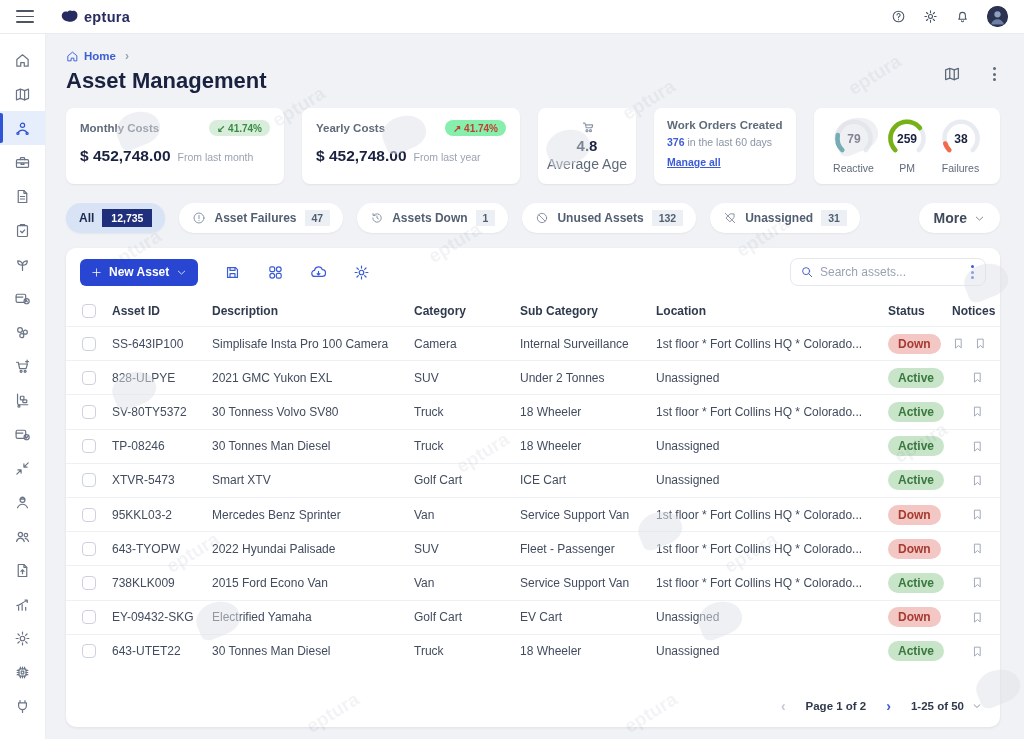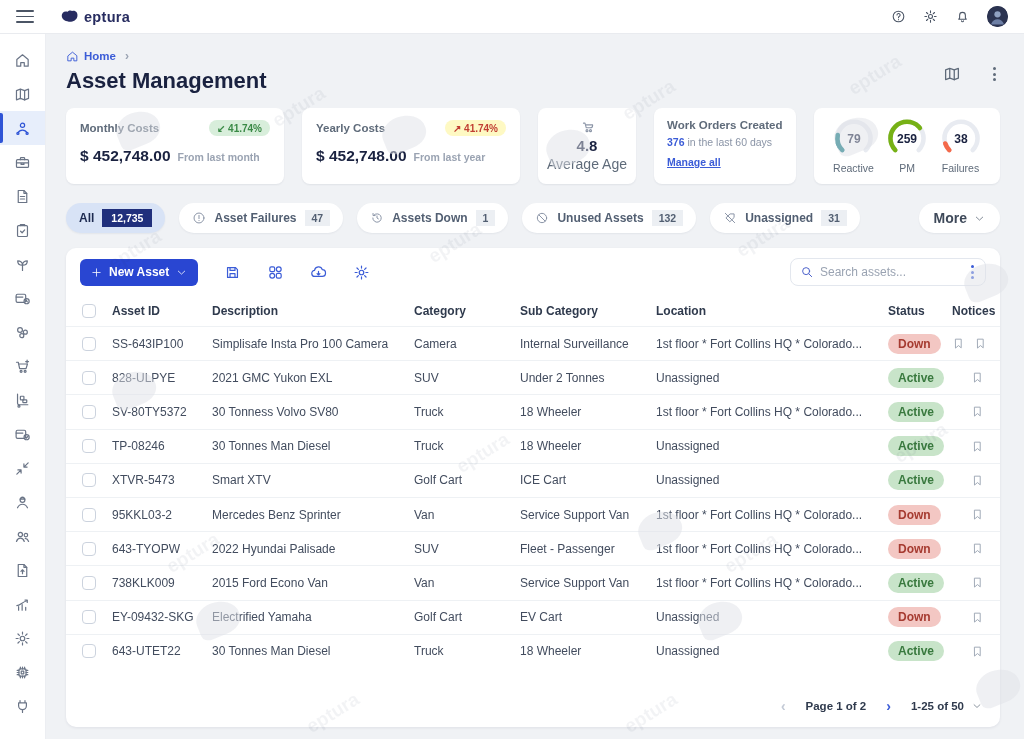--- a/index.html
+++ b/index.html
@@ -43,23 +43,23 @@
   .top-actions { margin-left:auto; display:flex; align-items:center; gap:28px; color:#5f6b7a; margin-top:-14px; }
   .top-actions .ic { cursor:pointer; }
 
   
   .cards { display:flex; gap:18px; height:76px; margin-bottom:19px; }
   .card { background:#fff; border-radius:8px; box-shadow:0 1px 2px rgba(20,30,60,.07); padding:12px 14px; position:relative; z-index:1; }
   .card-head { display:flex; align-items:center; justify-content:space-between; }
   .card-title { font-size:11.5px; color:#5f6b7a; font-weight:600; }
   .badge { font-size:10px; font-weight:700; border-radius:9px; padding:2.5px 8px; }
   .badge.down { background:#d8eedb; color:#3a8a46; }
-  .badge.up { background:#fef9c3; color:#c13f33; }
+  .badge.up { background:#86efac; color:#c13f33; }
   .card-value { margin-top:11px; font-size:15.5px; font-weight:700; color:#1a2240; }
-  .card-cap { font-size:10.5px; color:#9aa3b2; font-weight:700; margin-left:7px; }
+  .card-cap { font-size:10.5px; color:#9aa3b2; font-weight:400; margin-left:7px; }
   .card.c-money { width:218px; }
   .card.c-avg { width:98px; display:flex; flex-direction:column; align-items:center; justify-content:center; gap:2px; padding:8px; text-align:center; }
   .card.c-avg .ic { color:#8a94a6; }
   .avg-value { font-size:15px; font-weight:700; color:#1a2240; }
   .avg-label { font-size:14px; color:#5f6b7a; }
   .card.c-wo { width:142px; padding:11px 13px; }
   .wo-line { font-size:10.5px; color:#8a94a6; margin-top:5px; }
   .wo-count { color:#3b5cd7; font-weight:700; }
   .wo-link { display:inline-block; margin-top:8px; font-size:10.5px; font-weight:700; color:#3b5cd7; text-decoration:underline; cursor:pointer; }
   .card.c-gauges { flex:1; display:flex; align-items:center; justify-content:space-evenly; padding:6px 10px; }

